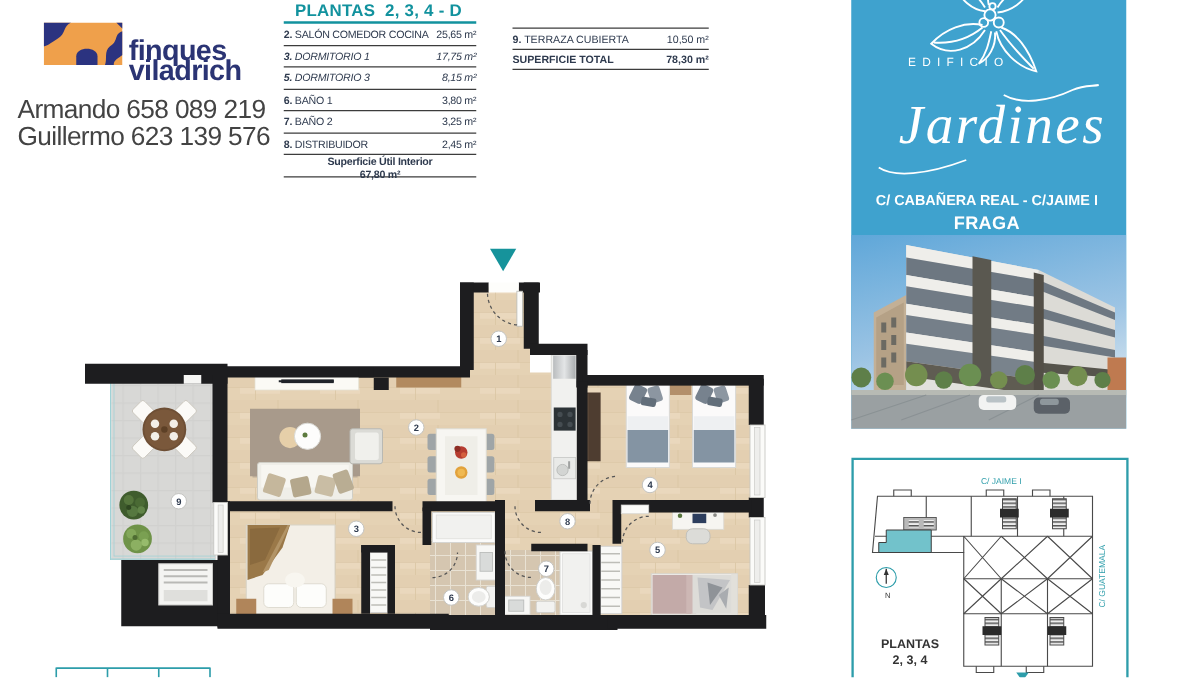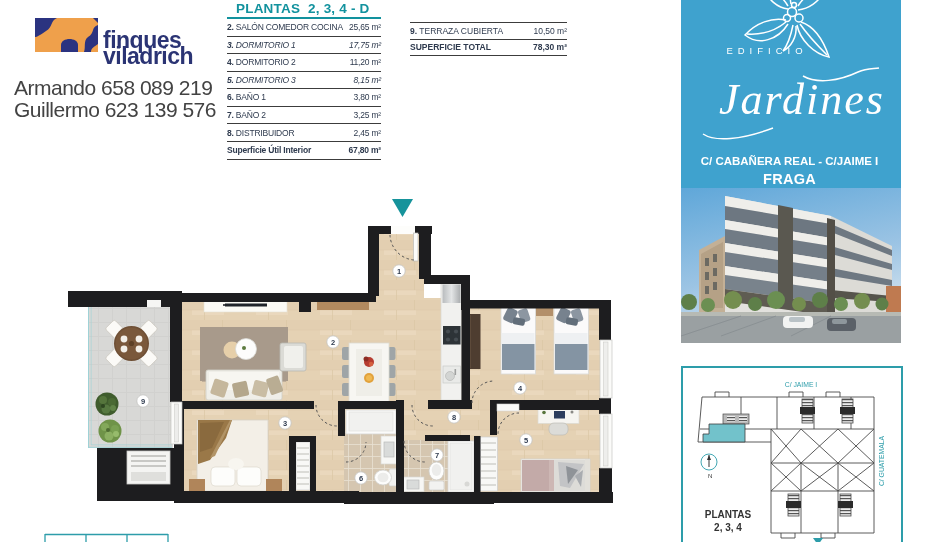--- a/index.html
+++ b/index.html
@@ -28,41 +28,37 @@
 
 <div class="abs" style="left:227px;top:17px;width:154px;border-top:2px solid #12929e;font-size:8.5px;letter-spacing:-0.2px;color:#2e3a4e;">
   <div class="row" style="height:16.55px;text-align:right;">
       <span><b>2.</b> SALÓN COMEDOR COCINA</span>
       <span>25,65 m²</span>
     </div>
   <div class="row" style="height:16.55px;font-style:italic;">
       <span><b>3.</b> DORMITORIO 1</span>
       <span>17,75 m²</span>
     </div>
-  <div class="row" style="height:16.55px;">
-      <span><b>4.</b> DORMITORIO 2</span>
-      <span>11,20 m²</span>
-    </div>
   <div class="row" style="height:16.55px;font-style:italic;">
       <span><b>5.</b> DORMITORIO 3</span>
       <span>8,15 m²</span>
     </div>
   <div class="row" style="height:16.55px;">
       <span><b>6.</b> BAÑO 1</span>
       <span>3,80 m²</span>
     </div>
   <div class="row" style="height:16.55px;">
       <span><b>7.</b> BAÑO 2</span>
       <span>3,25 m²</span>
     </div>
   <div class="row" style="height:16.55px;">
       <span><b>8.</b> DISTRIBUIDOR</span>
       <span>2,45 m²</span>
     </div>
-  <div class="row" style="height:17px;font-weight:bold;">
+  <div class="row" style="height:17px;font-weight:bold;flex-direction:column;">
       <span>Superficie Útil Interior</span>
       <span>67,80 m²</span>
     </div>
 </div>
 
 <div class="abs" style="left:410px;top:21.5px;width:157px;border-top:1.5px solid #3c3c3c;font-size:8.5px;color:#2e3a4e;">
   <div class="row" style="height:16.55px;">
       <span><b>9.</b> TERRAZA CUBIERTA</span>
       <span>10,50 m²</span>
     </div>

